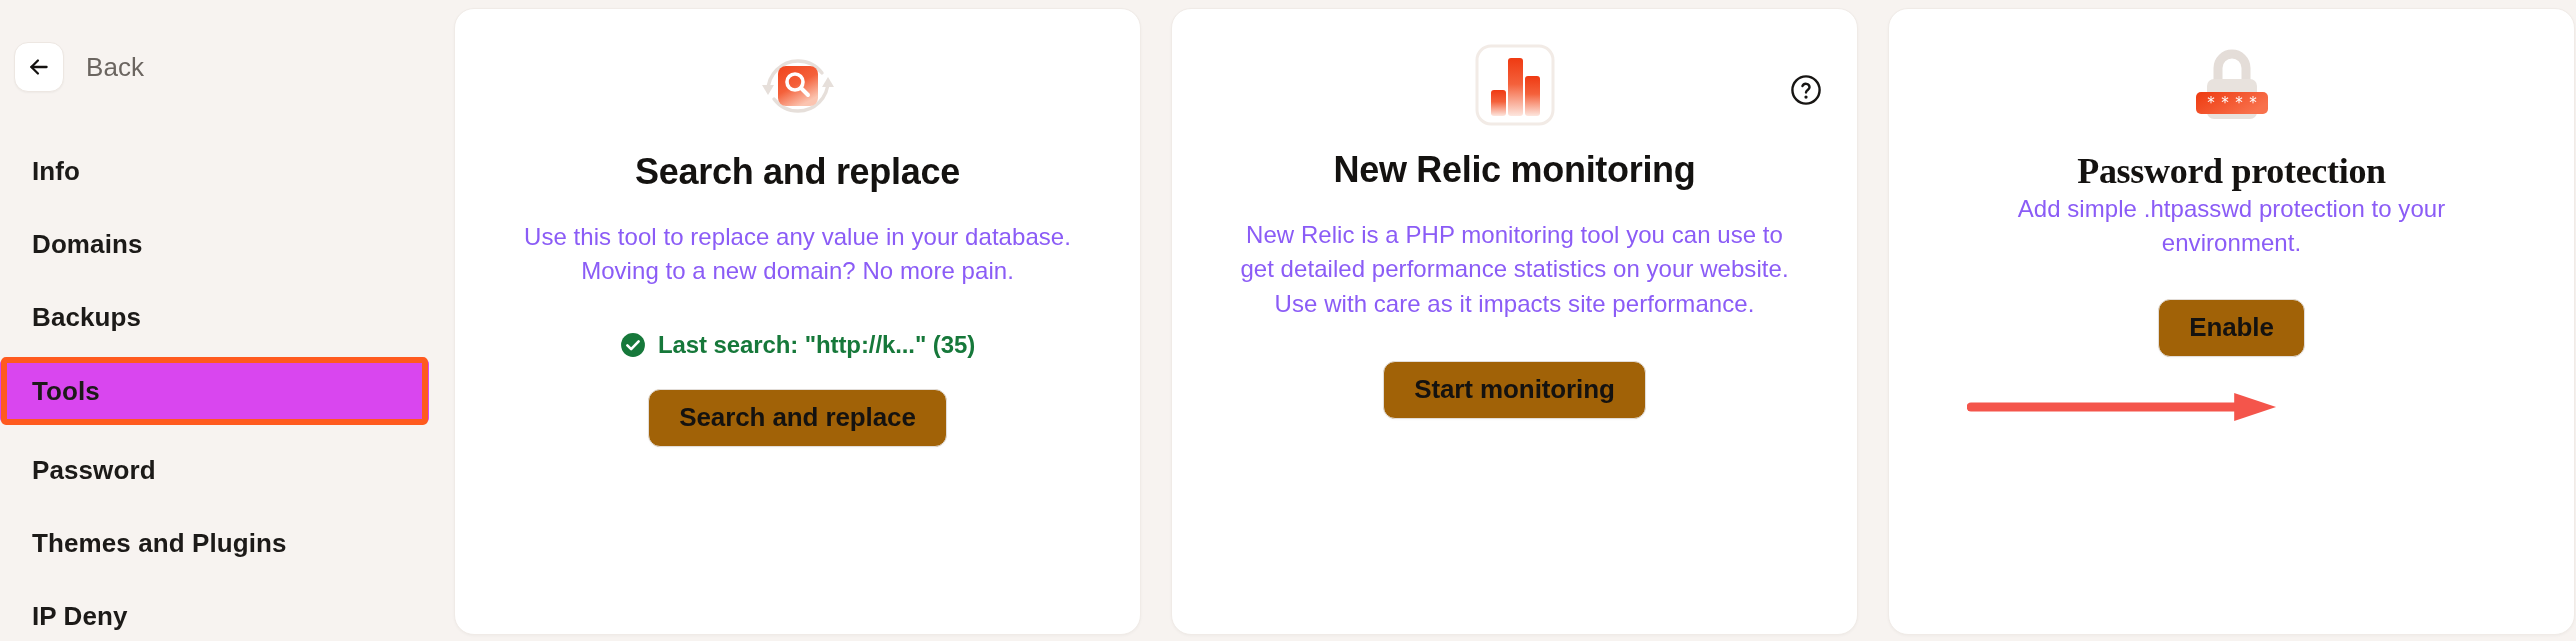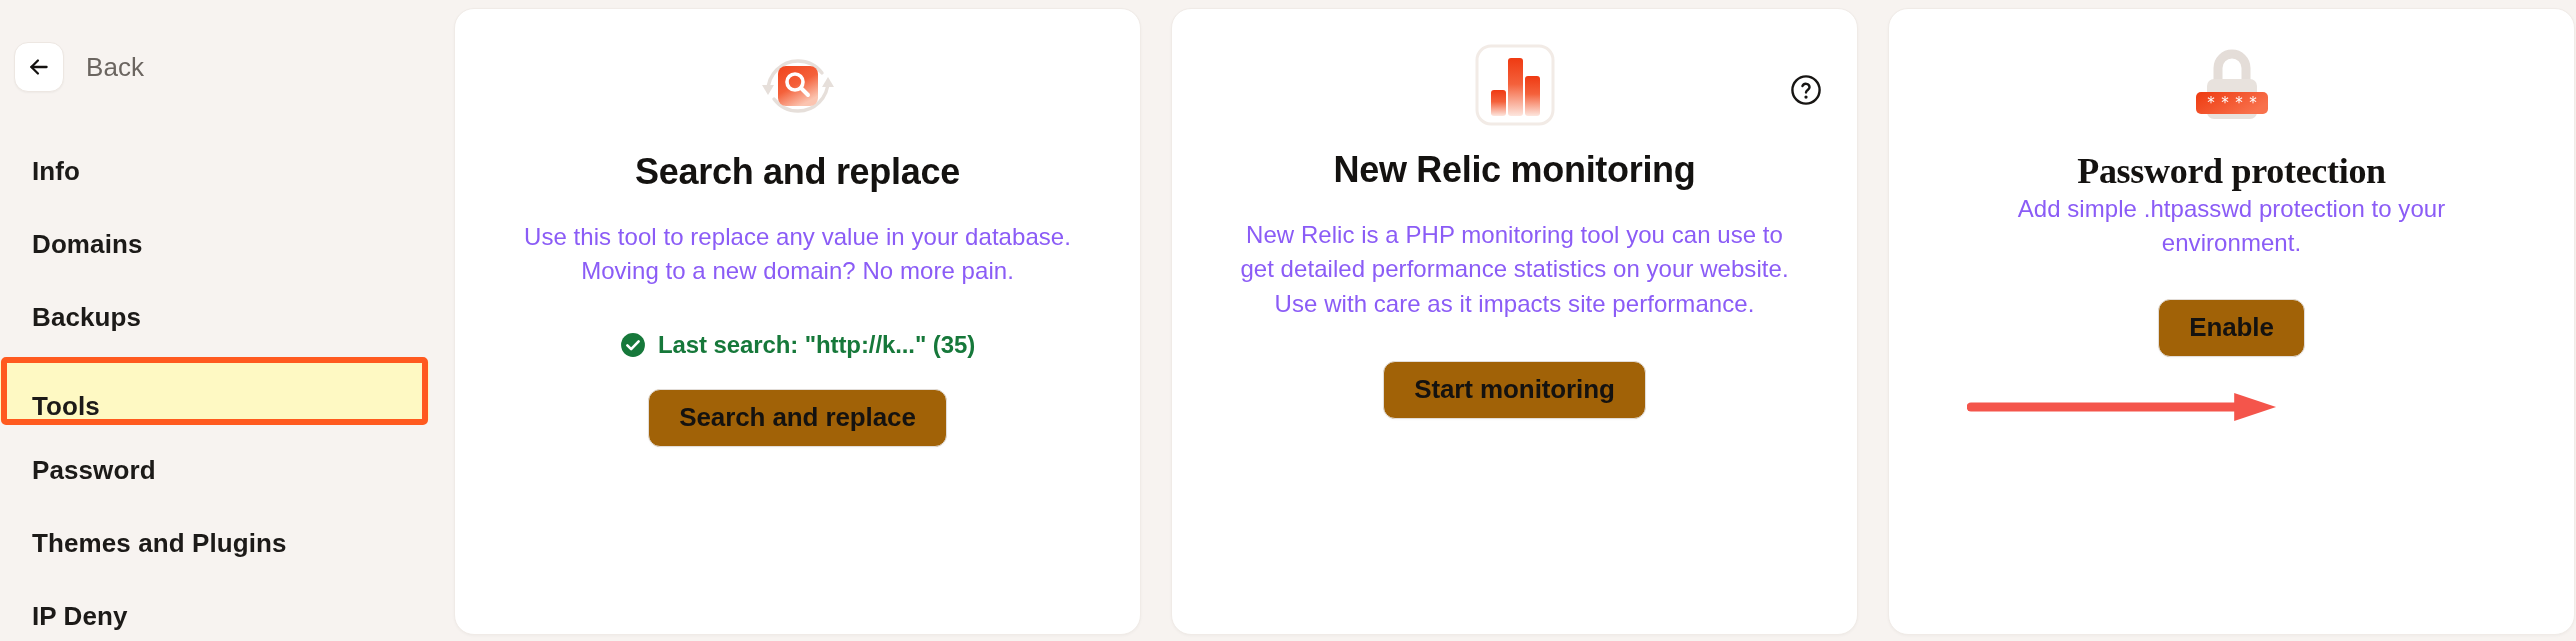--- a/index.html
+++ b/index.html
@@ -20,21 +20,21 @@
     border: 1px solid #EDE7E2; display: flex; align-items: center; justify-content: center;
     box-shadow: 0 1px 2px rgba(0,0,0,.04);
   }
   #back-label { font-size: 26px; color: #6B6560; font-weight: 400; letter-spacing: 0.1px; }
 
   .nav-item {
     position: absolute; left: 0; width: 429px; height: 62px;
     display: flex; align-items: center; padding-left: 32px;
     font-size: 26px; font-weight: 600; color: #1C1A18; letter-spacing: 0.1px;
   }
-  .nav-item.selected { background: #fef9c3; border-radius: 4px; align-items: flex-end; }
+  .nav-item.selected { background: #d946ef; border-radius: 4px; }
 
   
   #tools-annotation {
     position: absolute; left: 1px; top: 357px; width: 427px; height: 68px;
     border: 6px solid #FF5A1F; border-radius: 5px; pointer-events: none;
   }
 
   
   .card {
     position: absolute; top: 8px; height: 627px; background: #FFFFFF;

